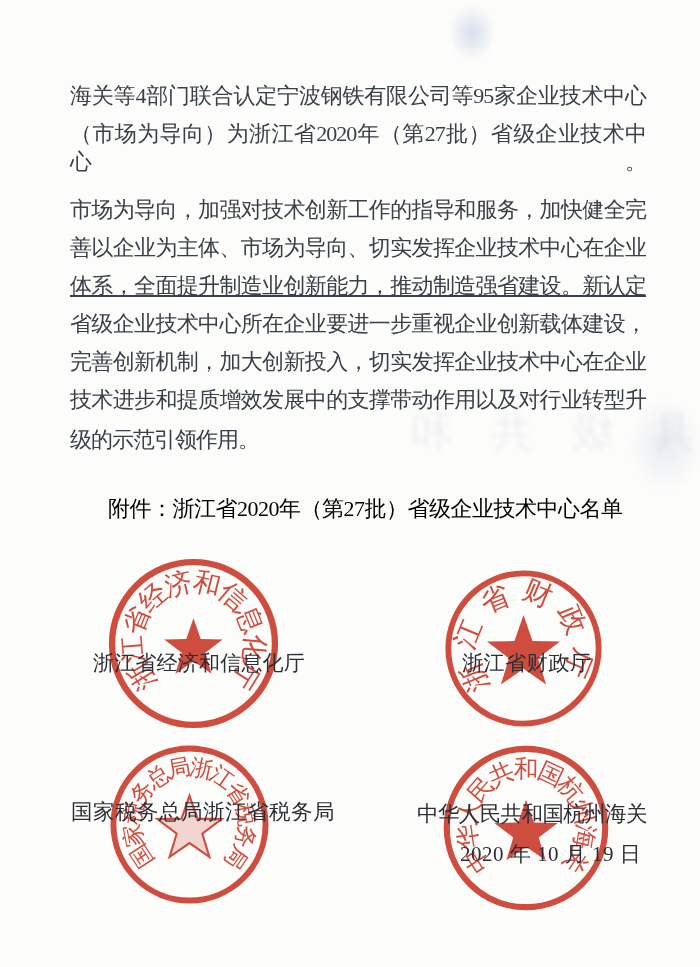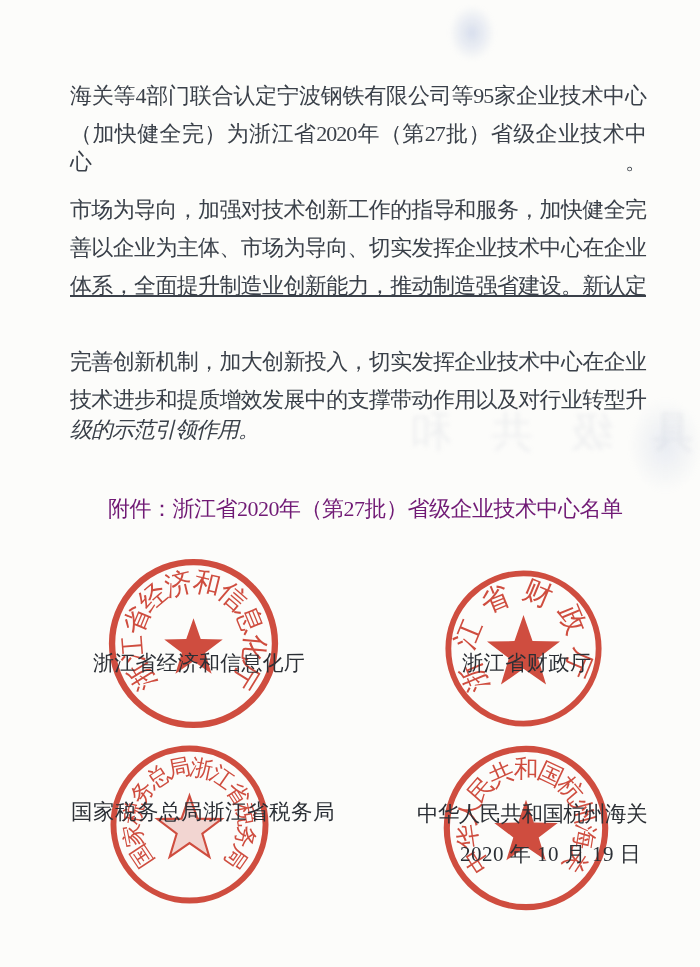--- a/index.html
+++ b/index.html
@@ -14,21 +14,21 @@
   .line{
     position:absolute;left:70px;width:576px;height:30px;
     font-size:22px;letter-spacing:-1px;line-height:28px;
     color:#3a4049;white-space:nowrap;
     box-sizing:border-box;
   }
   .line.justify{white-space:normal;text-align:justify;text-align-last:justify;}
   .line.indent{padding-left:45px;}
   .attachment{
     position:absolute;left:108px;top:494px;
-    font-size:22px;letter-spacing:-0.5px;color:#701a75;white-space:nowrap;
+    font-size:22px;letter-spacing:-0.5px;color:#000000;white-space:nowrap;
   }
   
   .seal{position:absolute;z-index:4;mix-blend-mode:multiply;opacity:.9;}
   .seal svg{display:block;width:100%;height:100%;}
   .seal-1{left:103px;top:553px;width:181px;height:181px;}
   .seal-2{left:440px;top:565px;width:167px;height:167px;}
   .seal-3{left:105px;top:740px;width:169px;height:169px;}
   .seal-4{left:438px;top:740px;width:176px;height:176px;}
   
   .caption{
@@ -62,27 +62,28 @@
 <body>
 
 <div class="page">
 
   <div class="top-smudge"></div>
   <div class="bleed-band">具 级 共 和</div>
   <div class="bleed-blob"></div>
 
   <div class="body-lines">
       <div class="line justify" style="top: 82px;">海关等4部门联合认定宁波钢铁有限公司等95家企业技术中心</div>
-      <div class="line justify" style="top: 120px;">（加快健全完）为浙江省2020年（第27批）省级企业技术中心。</div>
+      <div class="line justify" style="top: 120px;">（市场为导向）为浙江省2020年（第27批）省级企业技术中心。</div>
       <div class="line justify" style="top: 196px;">市场为导向，加强对技术创新工作的指导和服务，加快健全完</div>
       <div class="line justify" style="top: 234px;">善以企业为主体、市场为导向、切实发挥企业技术中心在企业</div>
       <div class="line justify" style="top: 272px; text-decoration: underline;">体系，全面提升制造业创新能力，推动制造强省建设。新认定</div>
+      <div class="line justify" style="top: 310px;">省级企业技术中心所在企业要进一步重视企业创新载体建设，</div>
       <div class="line justify" style="top: 348px; font-family: Liberation Serif, serif;">完善创新机制，加大创新投入，切实发挥企业技术中心在企业</div>
       <div class="line justify" style="top: 386px;">技术进步和提质增效发展中的支撑带动作用以及对行业转型升</div>
-      <div class="line" style="top: 416px; font-style: italic;">级的示范引领作用。</div>
+      <div class="line" style="top: 426px;">级的示范引领作用。</div>
     </div>
 
   <div class="attachment">附件：浙江省2020年（第27批）省级企业技术中心名单</div>
 
   <div class="seal seal-1">
     <svg viewBox="0 0 200 200">
         <circle cx="100" cy="100" r="90" fill="none" stroke="#cd3a2b" stroke-width="7"></circle>
         <polygon points="0,-40 9.4,-12.9 38,-12.4 15.2,4.9 23.5,32.4 0,16 -23.5,32.4 -15.2,4.9 -38,-12.4 -9.4,-12.9" transform="translate(100,106) scale(0.85)" fill="#cd3a2b"></polygon>
         <defs>
           <path id="sealArc0" d="M 52.3 147.7 A 67.5 67.5 0 1 1 147.7 147.7"></path>

